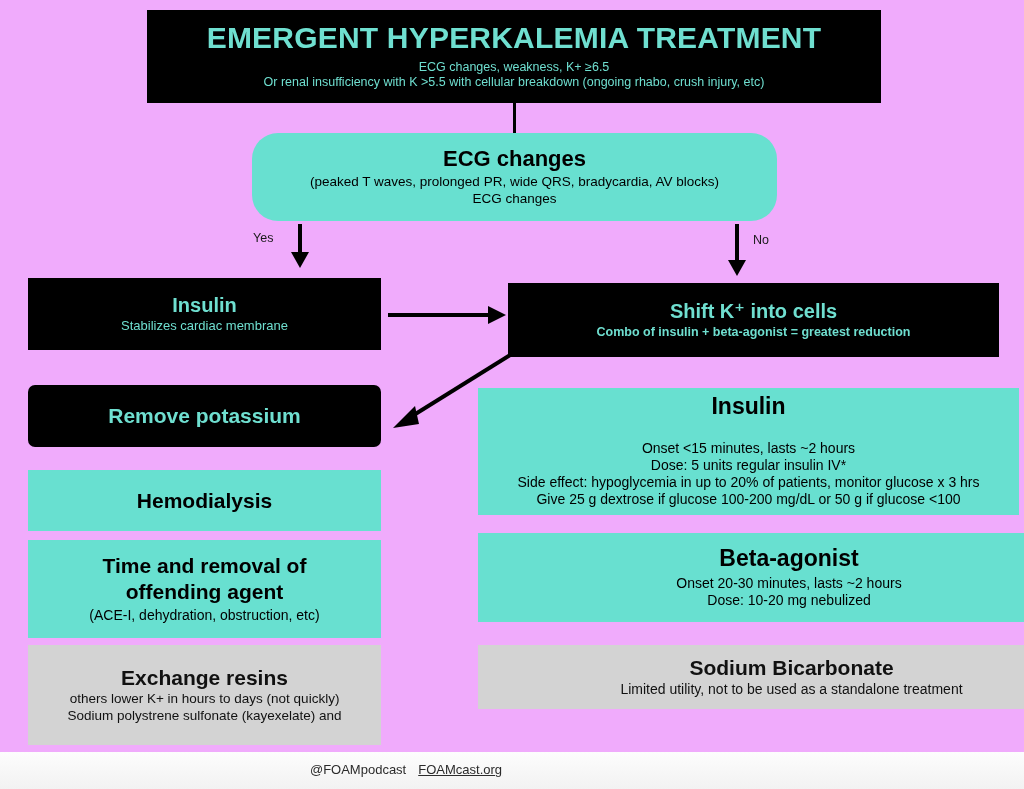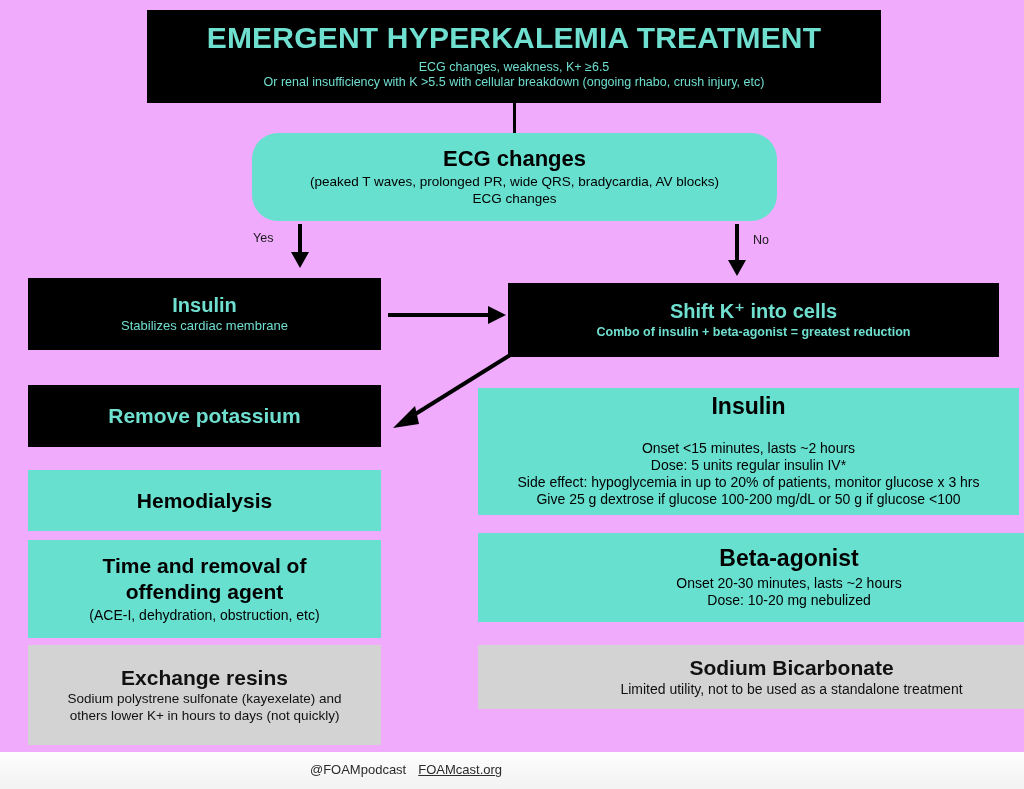--- a/index.html
+++ b/index.html
@@ -42,21 +42,21 @@
   
   #calcium-box{left:28px;top:278px;width:353px;height:72px;padding:2px 8px;}
   #calcium-box .ttl{font-size:20px;margin-bottom:2px;}
   #calcium-box .sub{font-size:13px;}
 
   #shift-box{left:508px;top:283px;width:491px;height:74px;padding:2px 8px;}
   #shift-box .ttl{font-size:20px;margin-bottom:3px;}
   #shift-box .sub{font-size:12.5px;font-weight:bold;}
 
   
-  #remove-box{left:28px;top:385px;width:353px;height:62px;padding:2px 19px;}
+  #remove-box{left:28px;top:385px;width:353px;height:62px;padding:2px 19px;border-radius:7px;}
   #remove-box .ttl{font-size:21px;}
 
   #hemodialysis-box{left:28px;top:470px;width:353px;height:61px;padding:2px 8px;}
   #hemodialysis-box .ttl{font-size:21px;}
 
   #time-box{left:28px;top:540px;width:353px;height:98px;padding:2px 10px;}
   #time-box .ttl{font-size:21px;margin-bottom:3px;}
   #time-box .sub{font-size:14px;}
 
   #exchange-box{left:28px;top:645px;width:353px;height:100px;padding:2px 8px;}
@@ -158,22 +158,22 @@
   </div>
 
   <div class="box teal" id="time-box">
     <div class="ttl">Time and removal of</div>
     <div class="ttl">offending agent</div>
     <div class="sub">(ACE-I, dehydration, obstruction, etc)</div>
   </div>
 
   <div class="box gray" id="exchange-box">
     <div class="ttl">Exchange resins</div>
+    <div class="sub">others lower K+ in hours to days (not quickly)</div>
     <div class="sub">Sodium polystrene sulfonate (kayexelate) and</div>
-    <div class="sub">others lower K+ in hours to days (not quickly)</div>
   </div>
 
   <div class="box teal" id="insulin-box">
     <div class="ttl">Insulin</div>
     <div class="sub">Onset &lt;15 minutes, lasts ~2 hours</div>
     <div class="sub">Dose: 5 units regular insulin IV*</div>
     <div class="sub">Side effect: hypoglycemia in up to 20% of patients, monitor glucose x 3 hrs</div>
     <div class="sub">Give 25 g dextrose if glucose 100-200 mg/dL  or 50 g if glucose &lt;100</div>
   </div>
 

